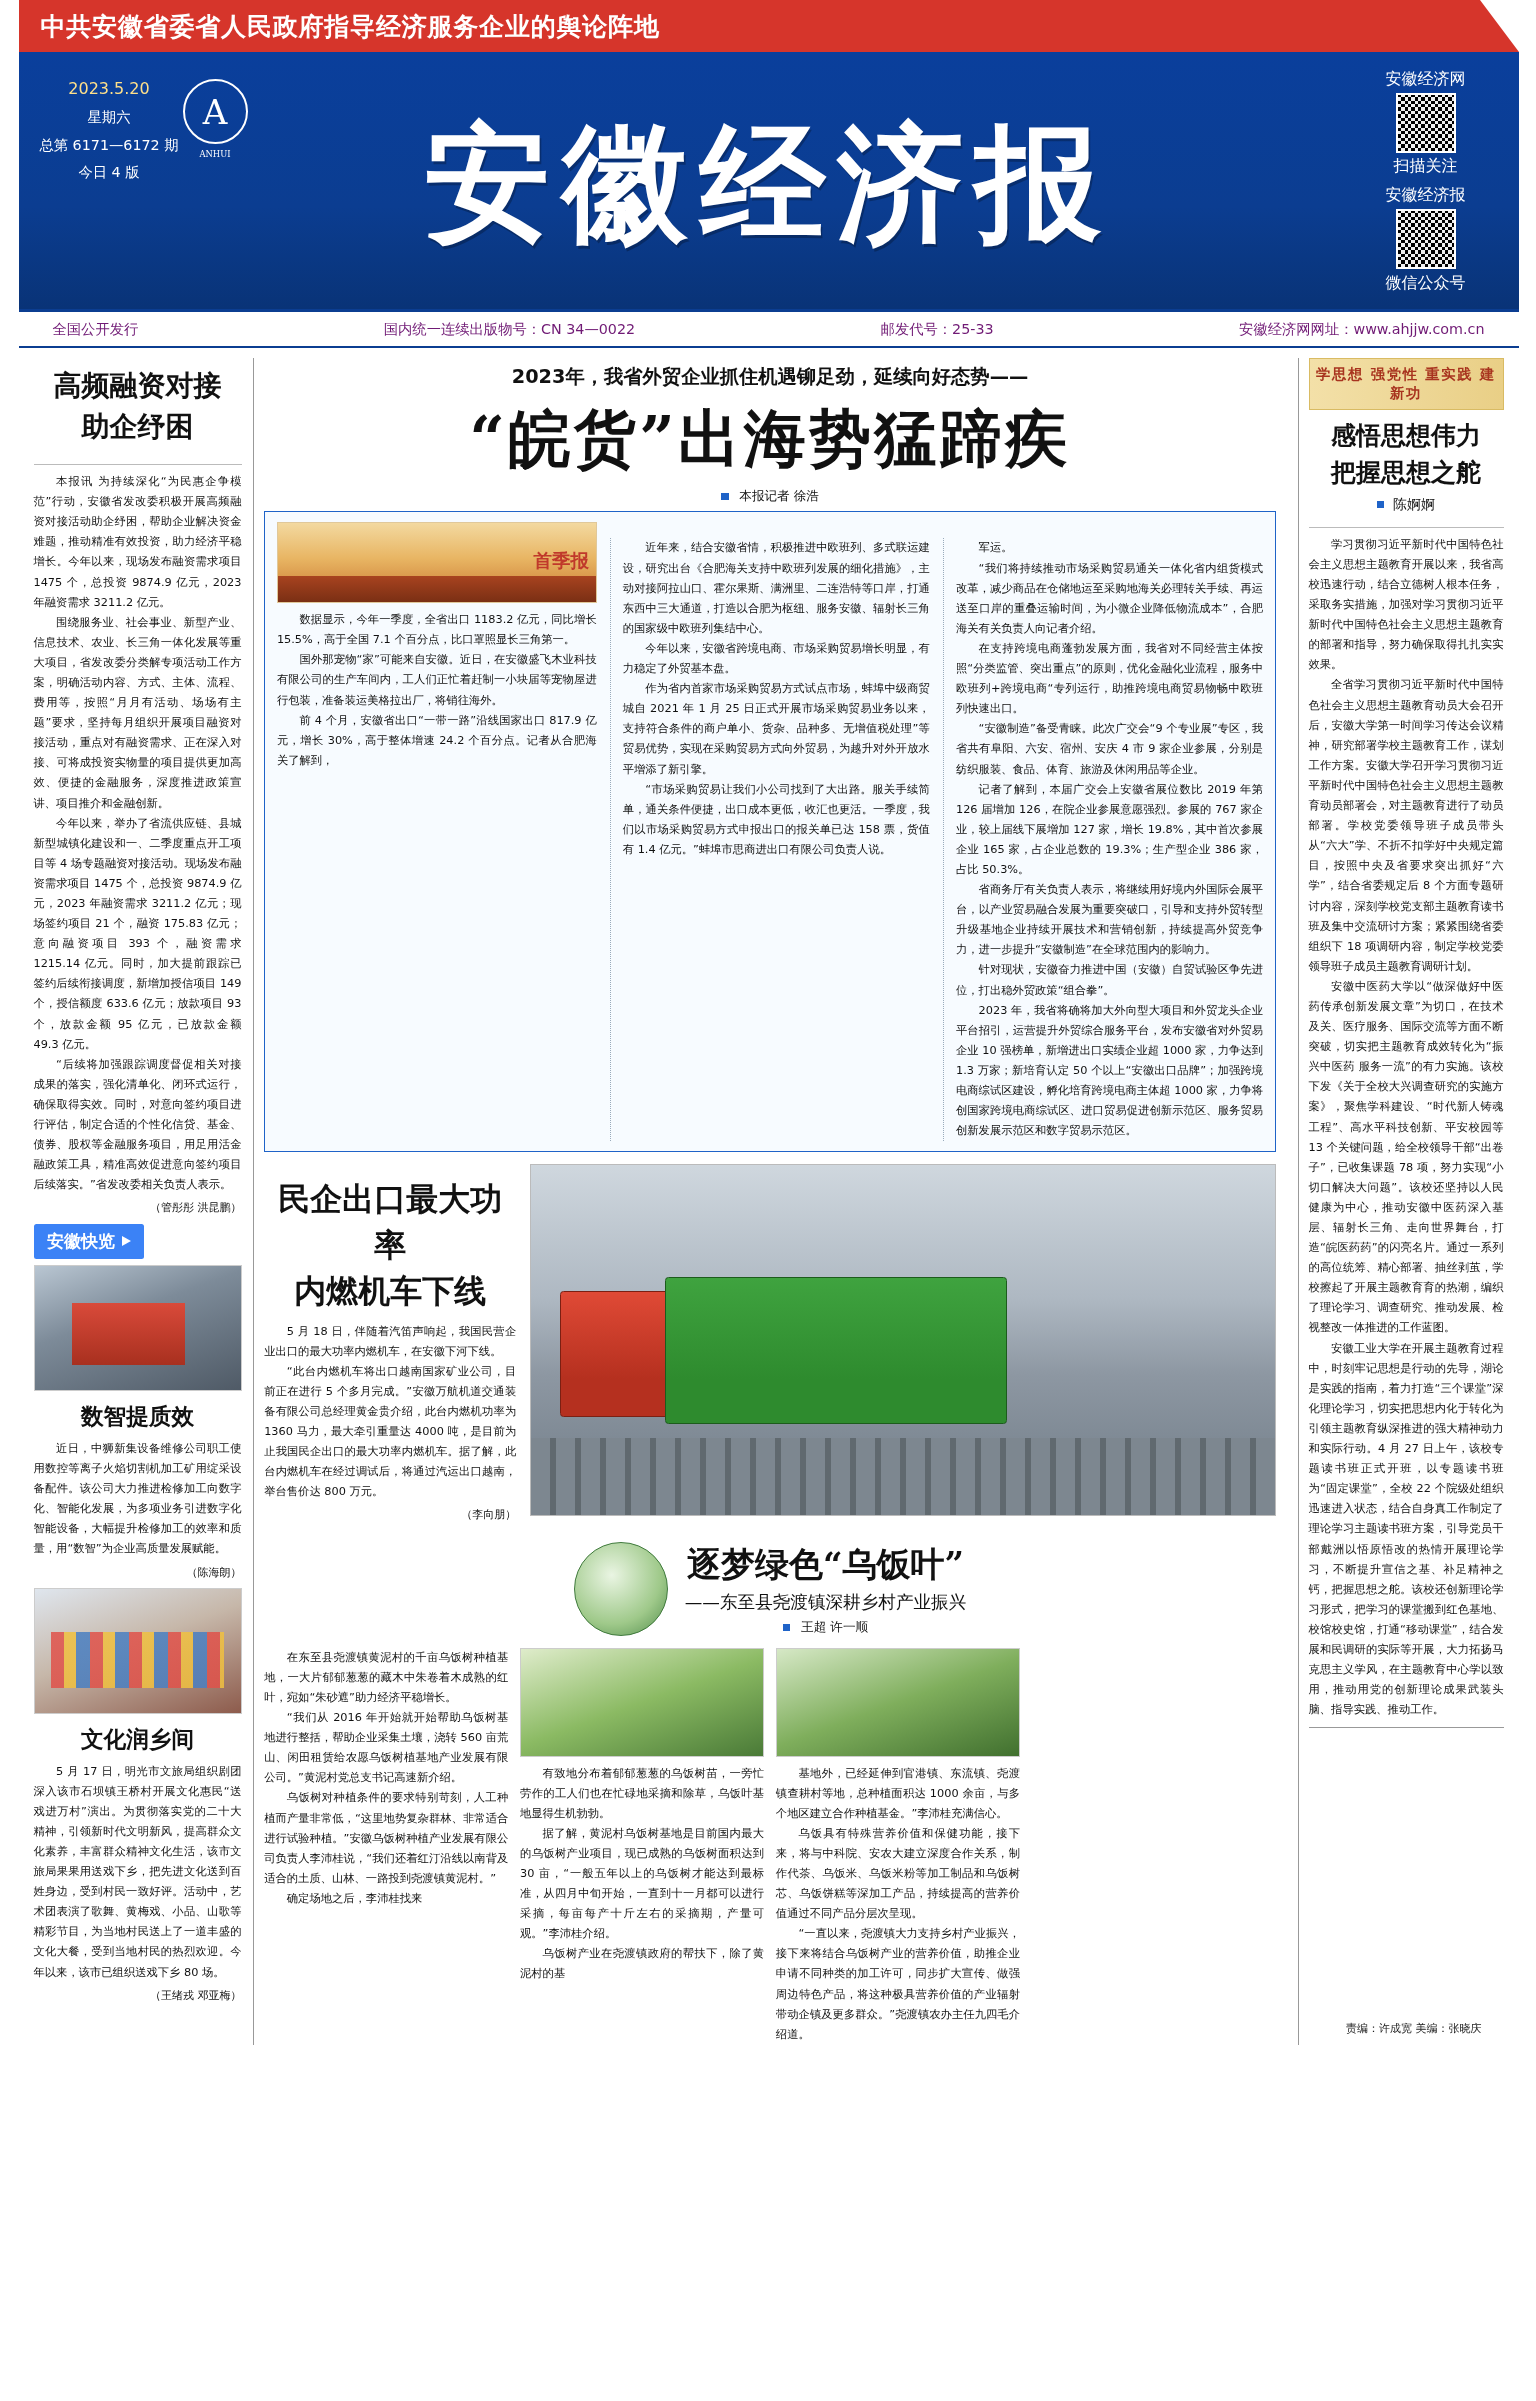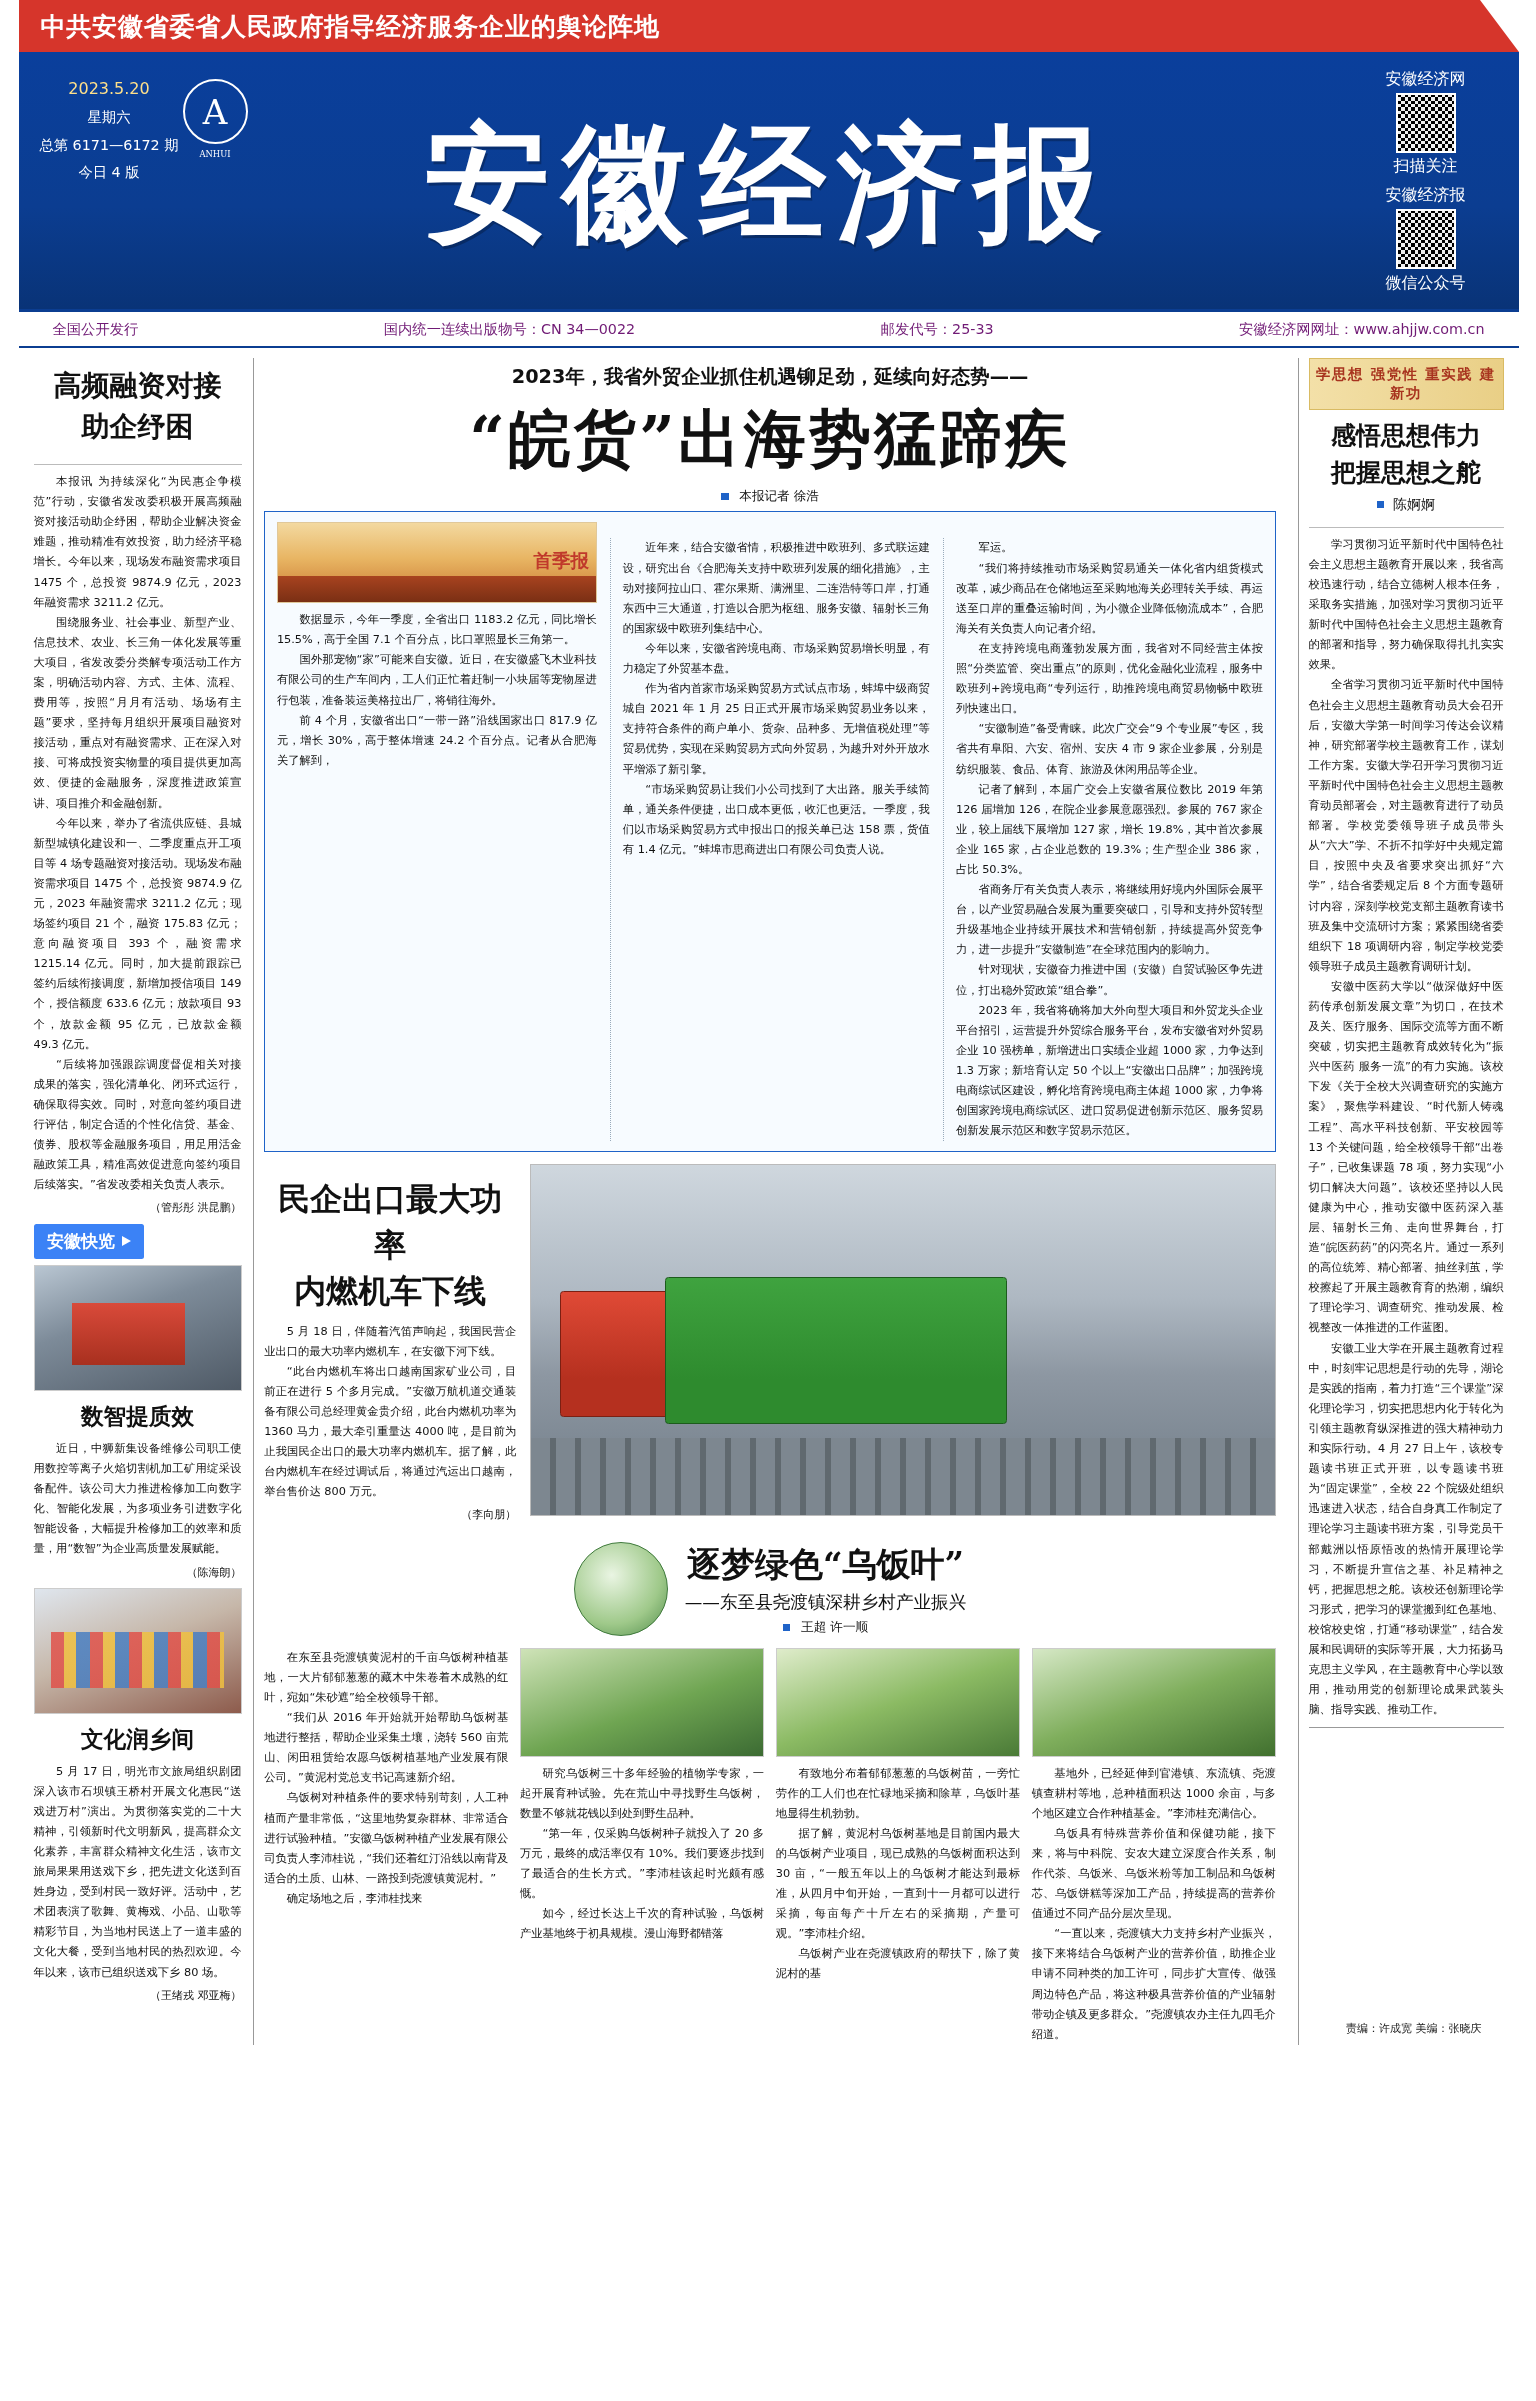--- a/index.html
+++ b/index.html
@@ -333,30 +333,24 @@
             <div class="green-sub">——东至县尧渡镇深耕乡村产业振兴</div>
             <div class="main-byline">
               <span class="sq"></span>
               <span>王超 许一顺</span>
             </div>
           </div>
         </div>
 
         <div style="display:grid;grid-template-columns:1fr 1fr 1fr 1fr;gap:11.7px;margin-top:5px">
           <div>
-            <div class="ptext">在东至县尧渡镇黄泥村的千亩乌饭树种植基地，一大片郁郁葱葱的藏木中朱卷着木成熟的红叶，宛如“朱砂遮”给全校领导干部。</div>
+            <div class="ptext">在东至县尧渡镇黄泥村的千亩乌饭树种植基地，一大片郁郁葱葱的藏木中朱卷着木成熟的红叶，宛如“朱砂遮”助力经济平稳增长。</div>
             <div class="ptext">“我们从 2016 年开始就开始帮助乌饭树基地进行整括，帮助企业采集土壤，浇转 560 亩荒山、闲田租赁给农愿乌饭树植基地产业发展有限公司。”黄泥村党总支书记高速新介绍。</div>
             <div class="ptext">乌饭树对种植条件的要求特别苛刻，人工种植而产量非常低，“这里地势复杂群林、非常适合进行试验种植。”安徽乌饭树种植产业发展有限公司负责人李沛桂说，“我们还着红汀沿线以南背及适合的土质、山林、一路投到尧渡镇黄泥村。”</div>
             <div class="ptext">确定场地之后，李沛桂找来</div>
-          </div>
-          <div>
-            <div class="img-green"></div>
-            <div class="ptext">研究乌饭树三十多年经验的植物学专家，一起开展育种试验。先在荒山中寻找野生乌饭树，数量不够就花钱以到处到野生品种。</div>
-            <div class="ptext">“第一年，仅采购乌饭树种子就投入了 20 多万元，最终的成活率仅有 10%。我们要逐步找到了最适合的生长方式。”李沛桂该起时光颇有感慨。</div>
-            <div class="ptext">如今，经过长达上千次的育种试验，乌饭树产业基地终于初具规模。漫山海野都错落</div>
           </div>
           <div>
             <div class="img-green img-green2"></div>
             <div class="ptext">有致地分布着郁郁葱葱的乌饭树苗，一旁忙劳作的工人们也在忙碌地采摘和除草，乌饭叶基地显得生机勃勃。</div>
             <div class="ptext">据了解，黄泥村乌饭树基地是目前国内最大的乌饭树产业项目，现已成熟的乌饭树面积达到 30 亩，“一般五年以上的乌饭树才能达到最标准，从四月中旬开始，一直到十一月都可以进行采摘，每亩每产十斤左右的采摘期，产量可观。”李沛桂介绍。</div>
             <div class="ptext">乌饭树产业在尧渡镇政府的帮扶下，除了黄泥村的基</div>
           </div>
           <div>
             <div class="img-green img-green3"></div>
             <div class="ptext">基地外，已经延伸到官港镇、东流镇、尧渡镇查耕村等地，总种植面积达 1000 余亩，与多个地区建立合作种植基金。”李沛桂充满信心。</div>

